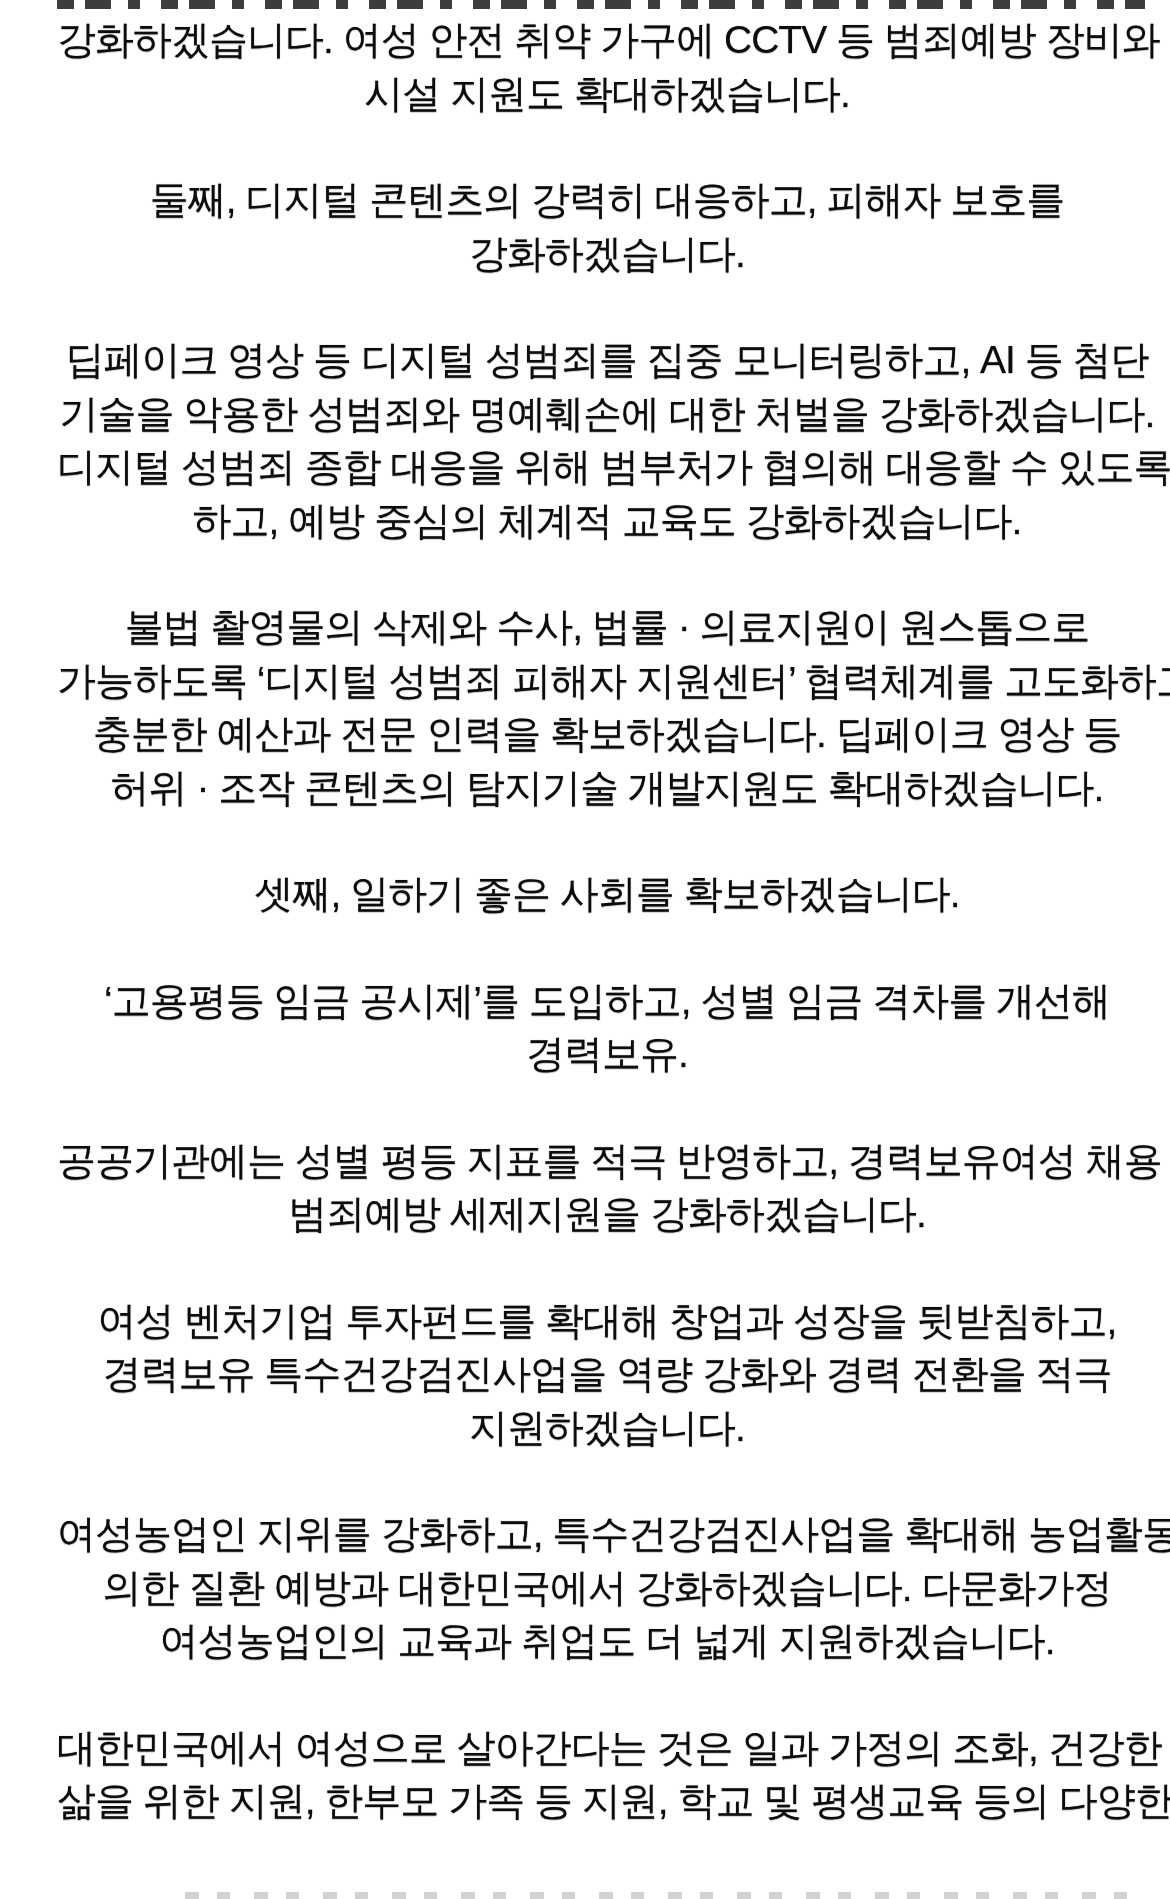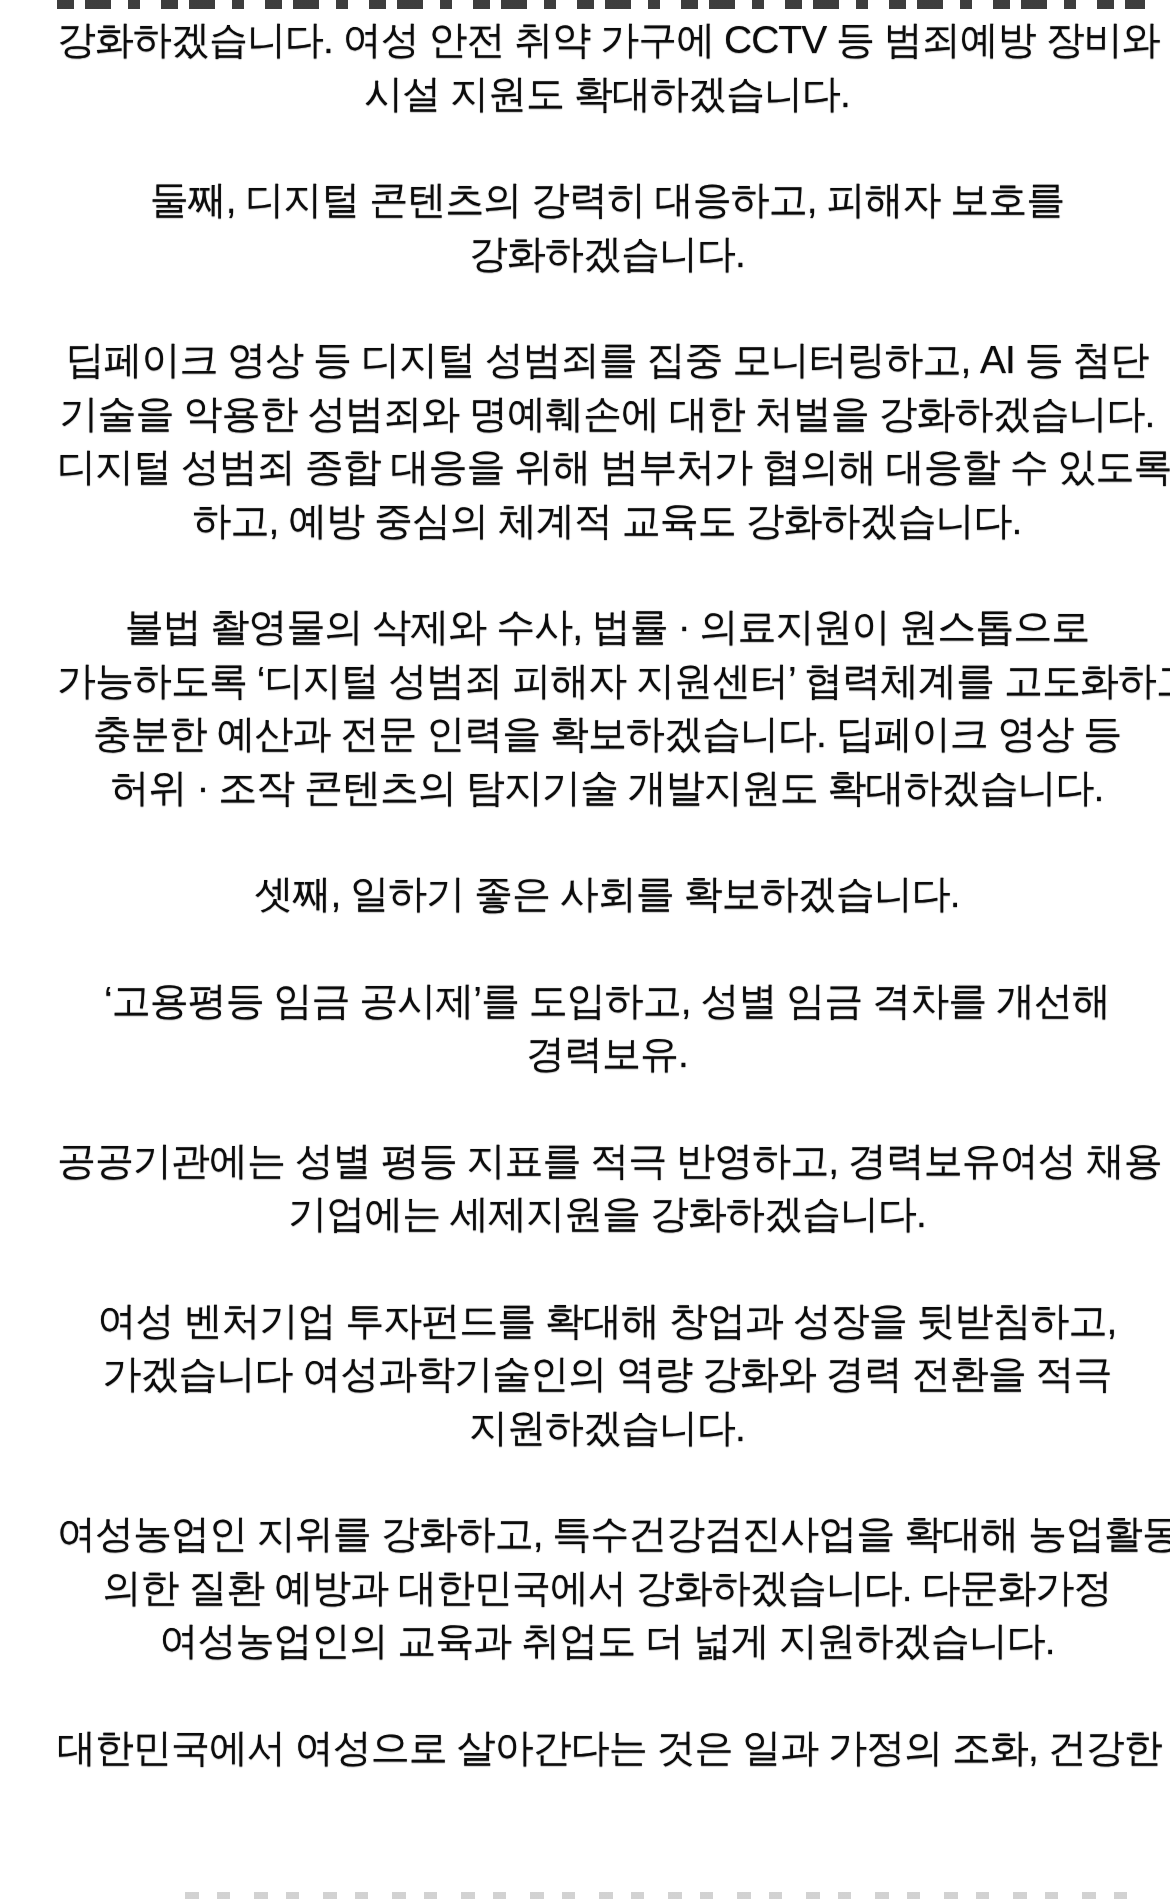--- a/index.html
+++ b/index.html
@@ -100,30 +100,31 @@
       </div>
       <div class="paragraph">
         <div class="line">셋째, 일하기 좋은 사회를 확보하겠습니다.</div>
       </div>
       <div class="paragraph">
         <div class="line">‘고용평등 임금 공시제’를 도입하고, 성별 임금 격차를 개선해</div>
         <div class="line">경력보유.</div>
       </div>
       <div class="paragraph">
         <div class="line">공공기관에는 성별 평등 지표를 적극 반영하고, 경력보유여성 채용</div>
-        <div class="line">기업에는 세제지원을 강화하겠습니다.</div>
+        <div class="line">범죄예방 세제지원을 강화하겠습니다.</div>
       </div>
       <div class="paragraph">
         <div class="line">여성 벤처기업 투자펀드를 확대해 창업과 성장을 뒷받침하고,</div>
-        <div class="line">가겠습니다 여성과학기술인의 역량 강화와 경력 전환을 적극</div>
+        <div class="line">경력보유 특수건강검진사업을 역량 강화와 경력 전환을 적극</div>
         <div class="line">지원하겠습니다.</div>
       </div>
       <div class="paragraph">
         <div class="line">여성농업인 지위를 강화하고, 특수건강검진사업을 확대해 농업활동에</div>
         <div class="line">의한 질환 예방과 대한민국에서 강화하겠습니다. 다문화가정</div>
         <div class="line">여성농업인의 교육과 취업도 더 넓게 지원하겠습니다.</div>
       </div>
       <div class="paragraph">
         <div class="line">대한민국에서 여성으로 살아간다는 것은 일과 가정의 조화, 건강한</div>
+        <div class="line">삶을 위한 지원, 한부모 가족 등 지원, 학교 및 평생교육 등의 다양한</div>
       </div>
     </main>
   <div class="clip-bottom"></div>
 </div>
 
 </body></html>

